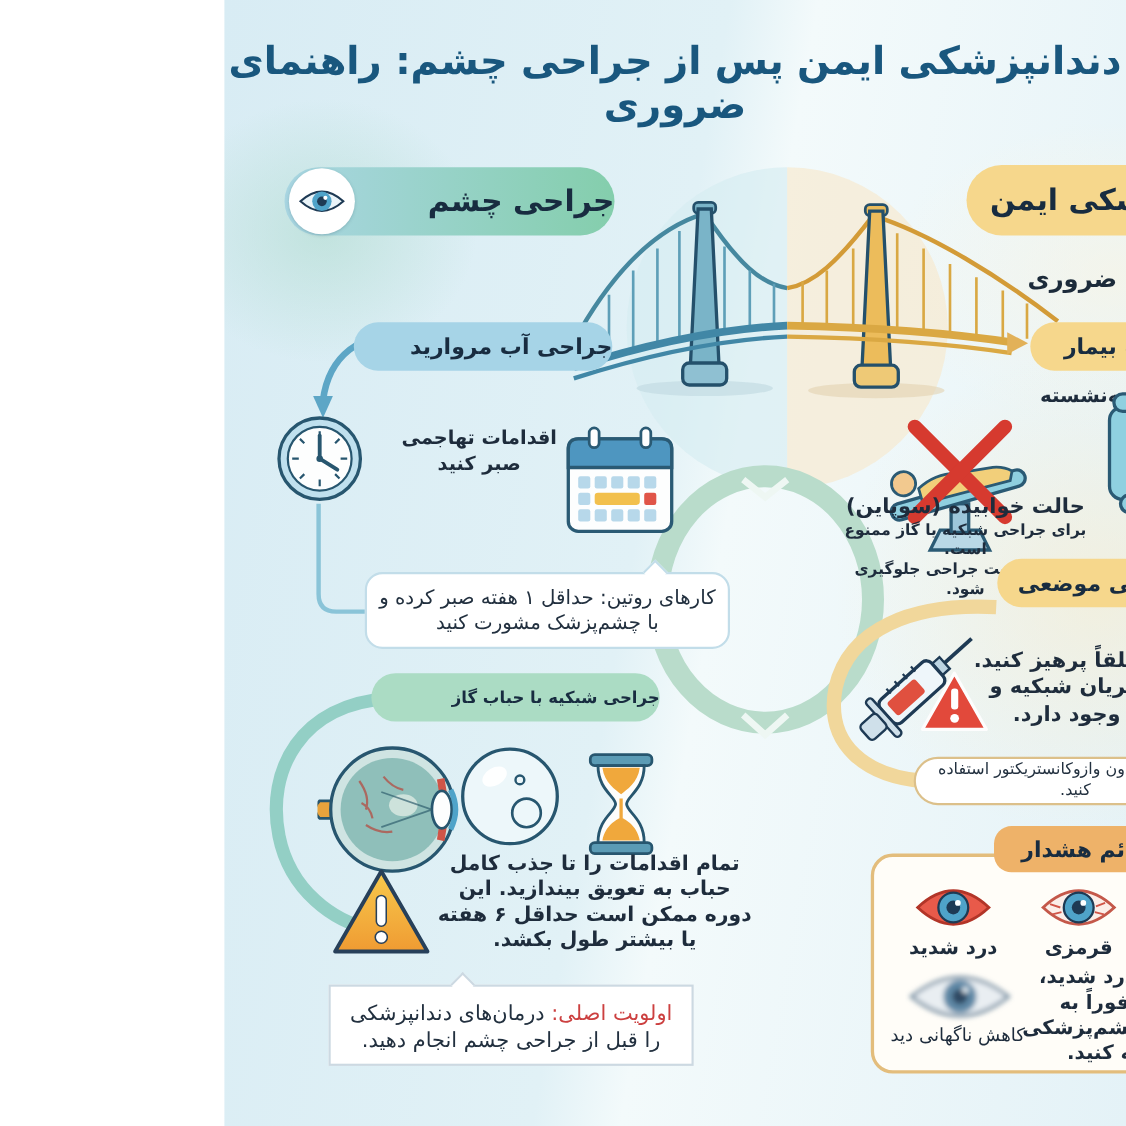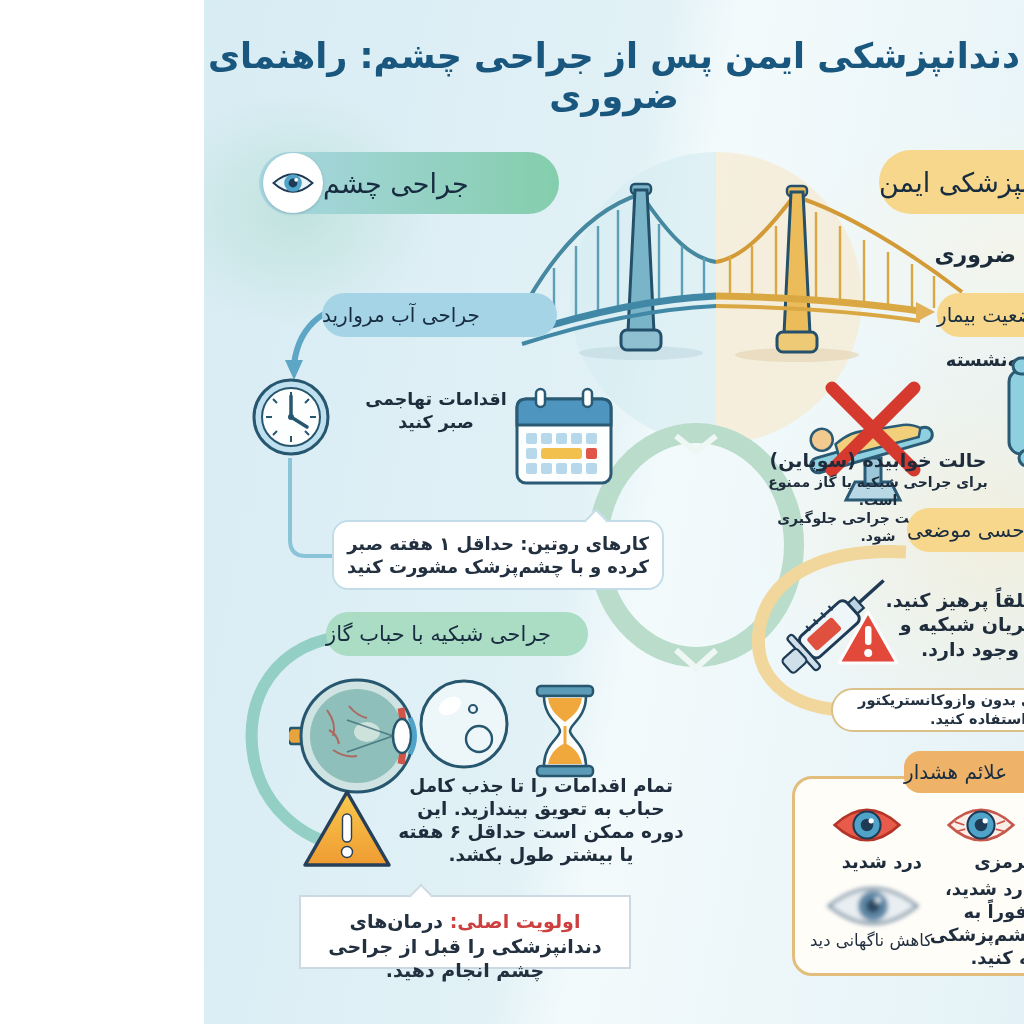--- a/index.html
+++ b/index.html
@@ -7,50 +7,50 @@
   body{font-family:"DejaVu Sans","Liberation Sans",sans-serif;overflow:hidden}
   .canvas{position:relative;width:820px;height:1024px;overflow:hidden;direction:rtl;
     background:linear-gradient(100deg,#d8ecf4 0%,#e1f1f6 46%,#f3fafb 54%,#e4f2f7 100%);}
   .blob{position:absolute;border-radius:50%;pointer-events:none}
   .blob1{left:-50px;top:90px;width:280px;height:240px;background:radial-gradient(closest-side,rgba(168,216,199,.5),rgba(168,216,199,0))}
   .blob2{left:555px;top:320px;width:480px;height:440px;background:radial-gradient(closest-side,rgba(248,236,206,.6),rgba(248,236,206,0))}
   .blob3{left:600px;top:110px;width:420px;height:280px;background:radial-gradient(closest-side,rgba(252,244,224,.55),rgba(252,244,224,0))}
   .art{position:absolute;left:0;top:0;width:1024px;height:1024px}
   .abs{position:absolute}
   .title{position:absolute;left:0;top:36px;width:100%;text-align:center;font-size:35px;font-weight:700;color:#19577e;letter-spacing:-.5px}
-  .pill{position:absolute;display:flex;align-items:center;justify-content:flex-end;border-radius:999px;font-weight:400;color:#182c40}
+  .pill{position:absolute;display:flex;align-items:center;justify-content:flex-start;border-radius:999px;font-weight:700;color:#182c40}
   .pill-eye{left:55px;top:152px;width:300px;height:62px;background:linear-gradient(90deg,#a9d6e2,#84ceac);font-size:27px;padding-left:64px}
   .pill-dent{left:675px;top:150px;width:315px;height:64px;background:#f6d78c;font-size:27px;padding-right:66px}
   .icon-circle{position:absolute;background:#fff;border-radius:50%;display:flex;align-items:center;justify-content:center;box-shadow:0 1px 3px rgba(40,80,100,.25)}
   .eye-badge-circle{left:4px;top:1px;width:60px;height:60px}
   .tooth-badge-circle{right:3px;top:-2px;width:68px;height:68px}
   .subheader{position:absolute;left:700px;top:242px;width:270px;text-align:center;font-size:22px;font-weight:700;color:#1c2b3a}
   .pill-cataract{left:118px;top:293px;width:235px;height:44px;background:#a6d4e7;font-size:20px}
-  .pill-retina{left:122px;top:612px;width:262px;height:44px;background:#abdcc4;font-size:21px}
+  .pill-retina{left:134px;top:612px;width:262px;height:44px;background:#abdcc4;font-size:15px}
   .pill-position{left:733px;top:293px;width:158px;height:44px;background:#f6d78c;font-size:20px}
   .pill-anesthesia{left:703px;top:508px;width:184px;height:44px;background:#f6d78c;font-size:20px}
   .pill-warning{left:700px;top:751px;width:148px;height:42px;background:#eeb269;border-radius:16px;font-size:20px;z-index:4}
   .txt{position:absolute;font-weight:700;color:#1e2c3c;text-align:center;line-height:1.3}
   .cat-text{left:148px;top:388px;width:168px;font-size:22px}
   .cat-text .sub{font-size:17.5px}
   .allowed-text{left:735px;top:348px;width:200px;font-size:18px}
   .supine-text{left:558px;top:448px;width:232px;font-size:19px}
   .supine-text .sub{font-size:14px;line-height:1.3}
   .anesthesia-text{left:672px;top:588px;width:308px;font-size:19px;line-height:1.28}
   .retina-note{left:193px;top:775px;width:288px;font-size:18.5px;line-height:1.24}
-  .bubble{position:absolute;background:#fff;font-weight:700;color:#22303f;text-align:center;display:flex;align-items:center;justify-content:center;line-height:1.3}
+  .bubble{position:absolute;background:#fff;font-weight:400;color:#22303f;text-align:center;display:flex;align-items:center;justify-content:center;line-height:1.3}
   .bubble-routine{left:128px;top:520px;width:332px;height:70px;border:2px solid #c2dde9;border-radius:16px;font-size:18px;padding:4px 10px}
   .bubble-priority{left:95px;top:895px;width:332px;height:74px;border:2px solid #ccd9e2;border-radius:0;font-size:19px;padding:4px 12px;display:block;padding-top:12px}
   .bubble-tip{left:627px;top:688px;width:294px;height:44px;border:2px solid #dcc08a;border-radius:22px;font-size:14.5px;padding:2px 10px}
   .tail{position:absolute;width:16px;height:16px;background:#fff;transform:rotate(45deg)}
   .tail-routine{top:-10px;right:58px;border-top:2px solid #c2dde9;border-left:2px solid #c2dde9}
   .tail-priority{top:-10px;left:112px;border-top:2px solid #ccd9e2;border-left:2px solid #ccd9e2}
   .red{color:#cc4040}
   .warning-box{position:absolute;left:588px;top:776px;width:352px;height:200px;background:#fffdf8;border:3px solid #e3bd7c;border-radius:20px;z-index:2}
-  .sign-label{position:absolute;font-weight:700;color:#1e2c3c;font-size:18px;width:110px}
+  .sign-label{position:absolute;font-weight:700;color:#1e2c3c;text-align:center;font-size:18px;width:110px}
   .action-text{position:absolute;left:128px;top:98px;width:206px;font-size:18px;font-weight:700;color:#1e2c3c;text-align:center;line-height:1.28}
   .vision-label{position:absolute;left:6px;top:152px;width:140px;font-size:16.5px;font-weight:400;color:#1e2c3c;text-align:center;line-height:1.25}
 </style>
 </head>
 <body>
 
 <div class="canvas">
 
   <div class="blob blob1"></div>
   <div class="blob blob3"></div>

